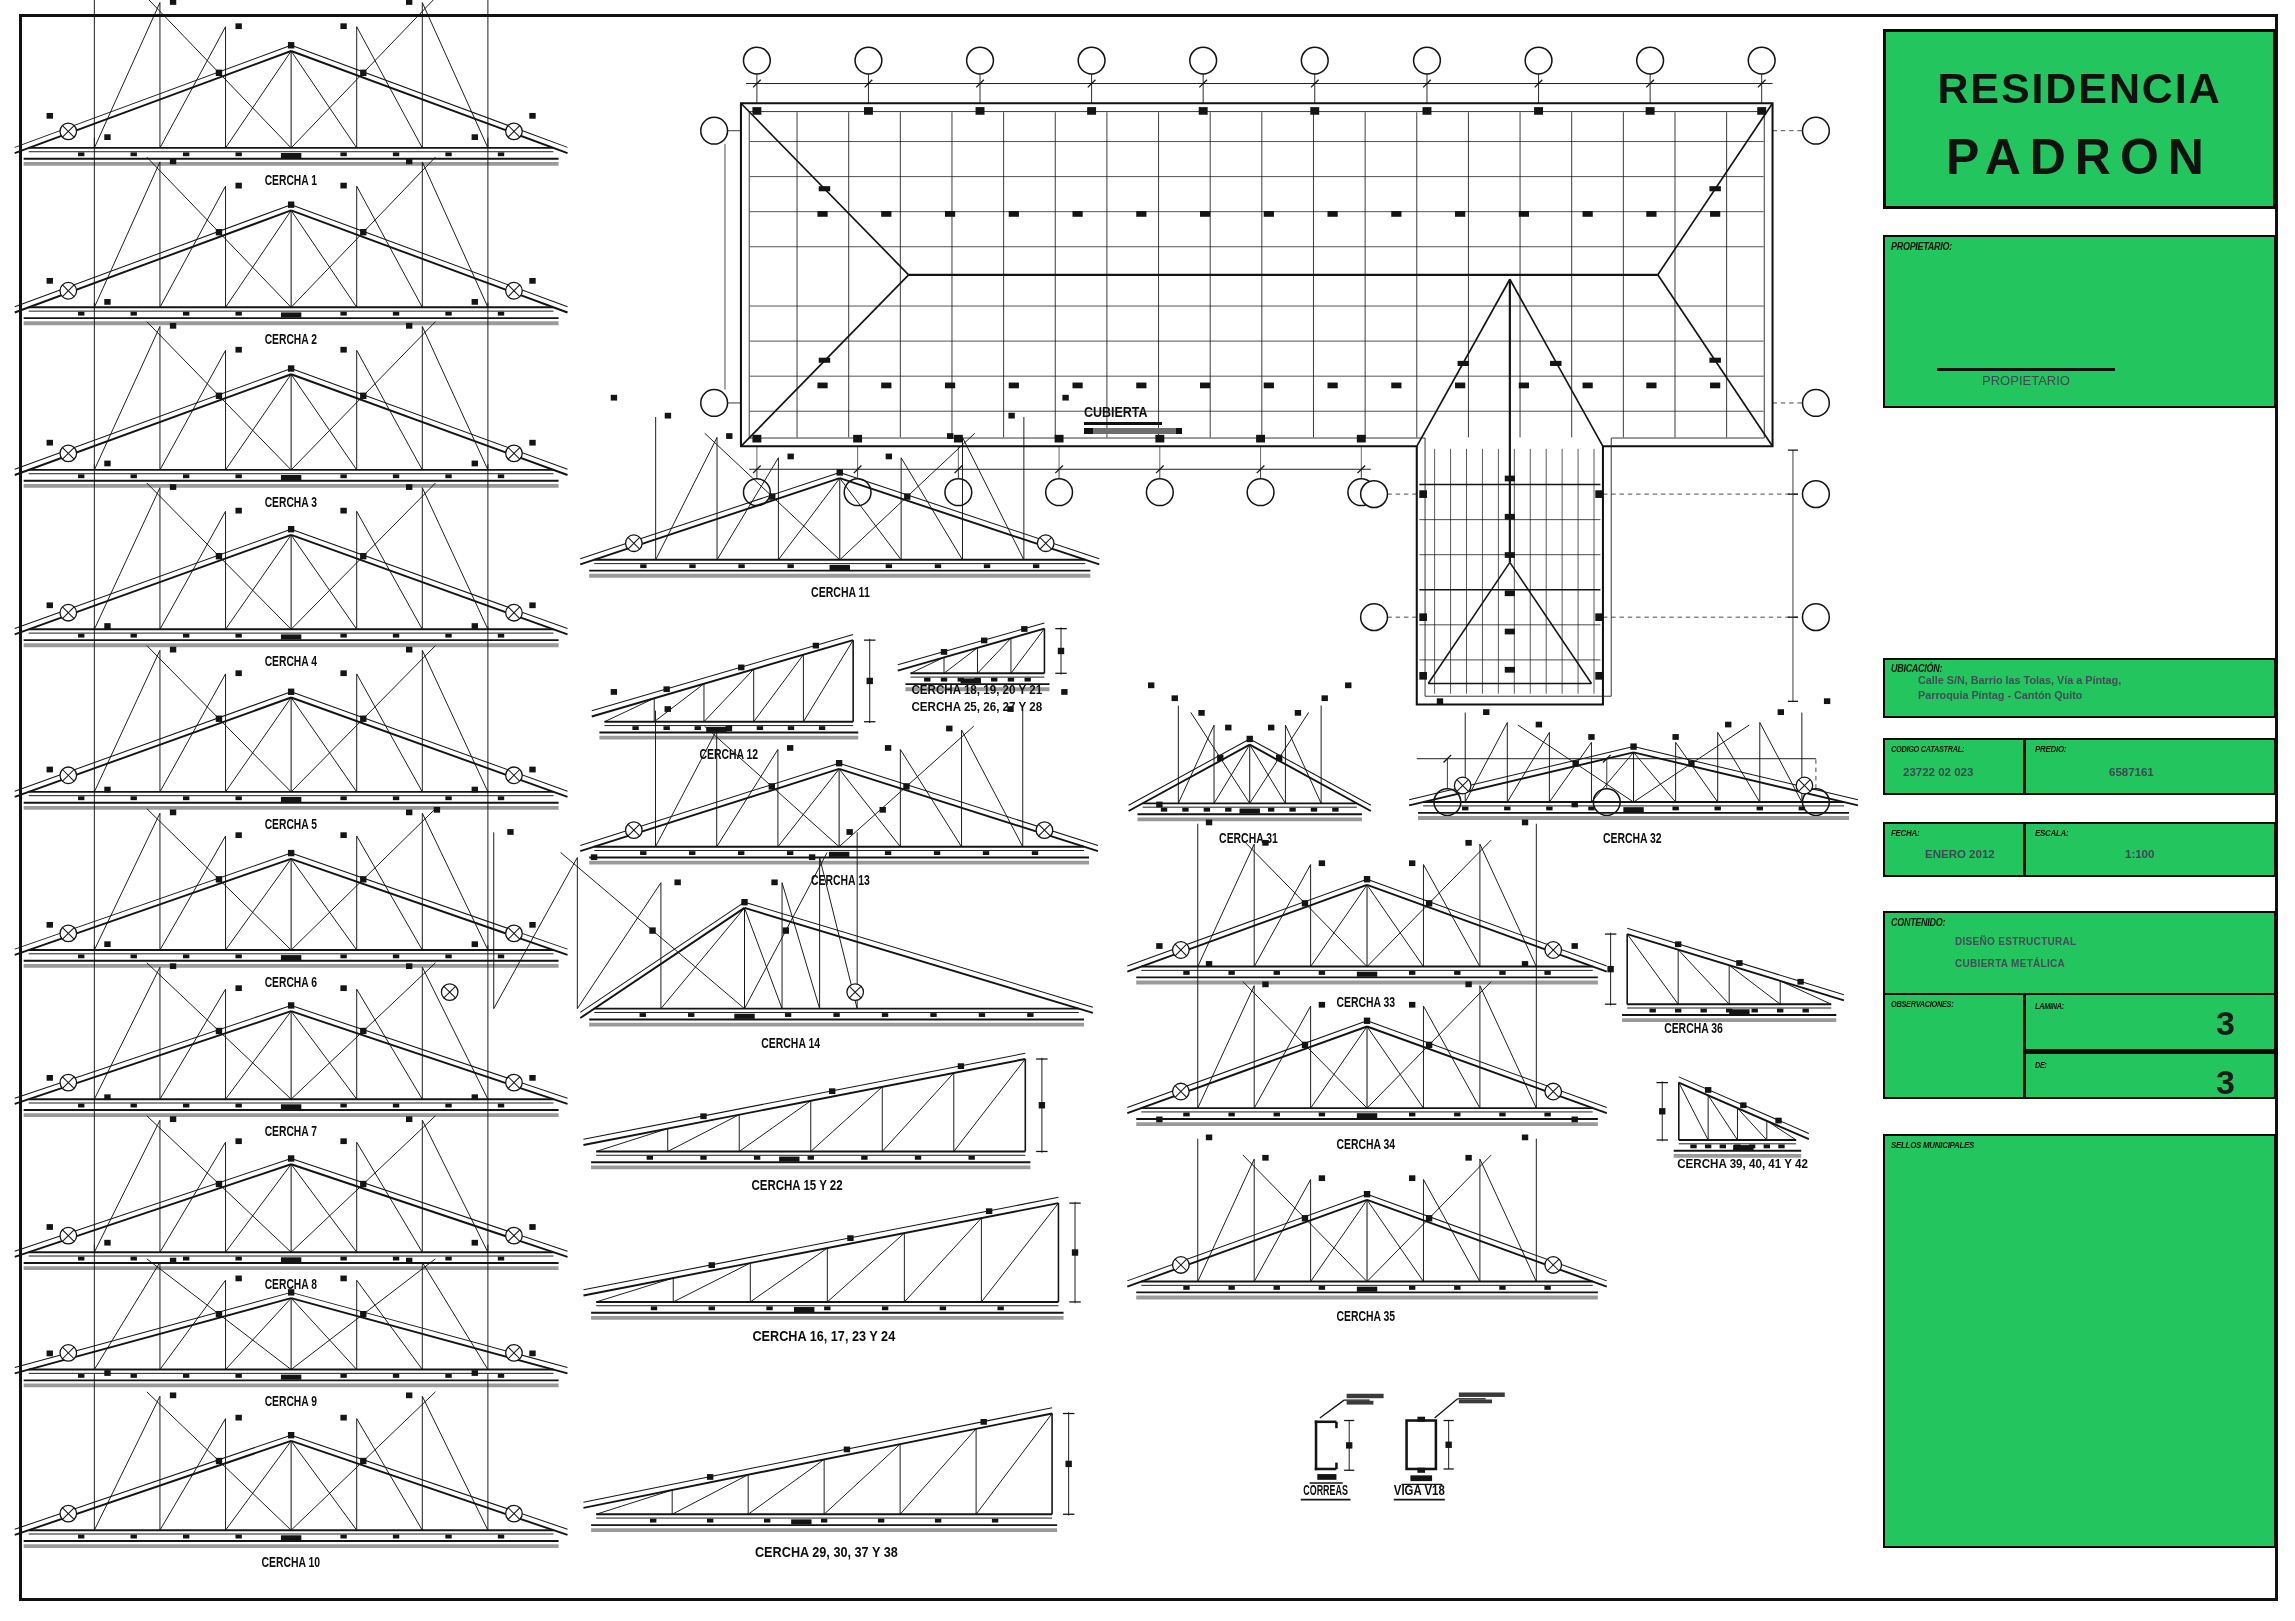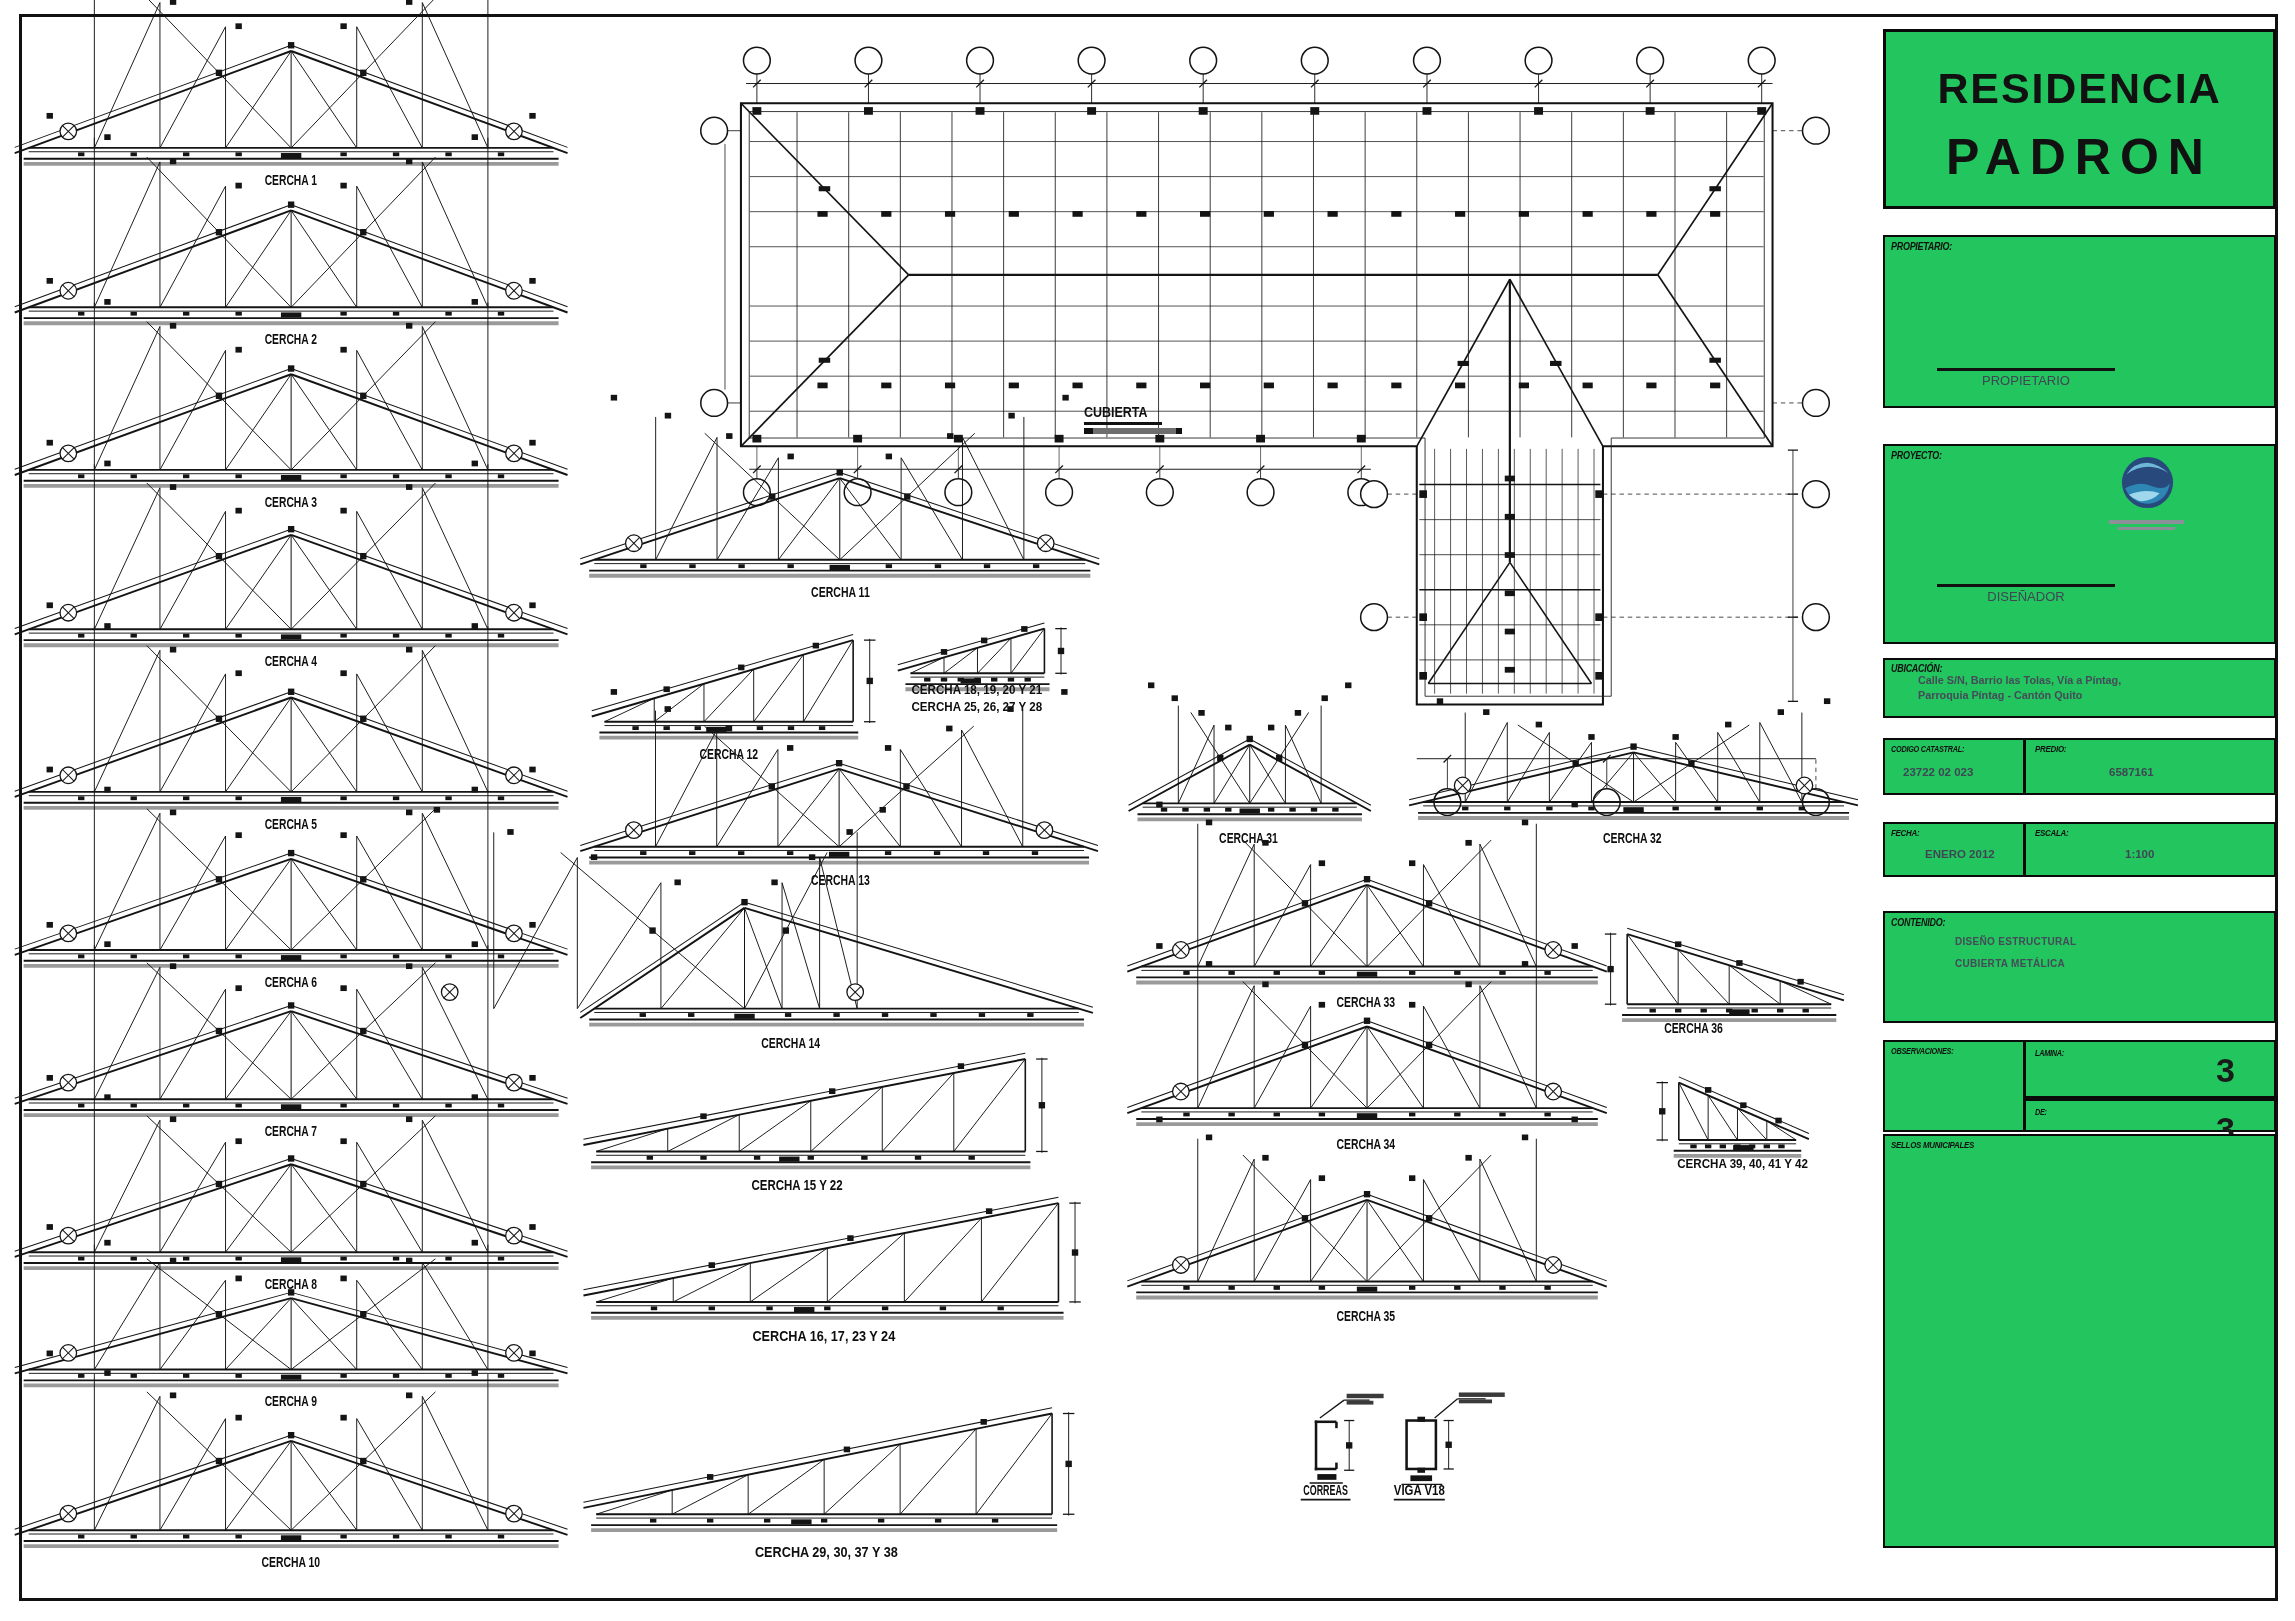--- a/index.html
+++ b/index.html
@@ -1515,33 +1515,20 @@
     <div class="title-line1">RESIDENCIA</div>
     <div class="title-line2">PADRON</div>
   </div>
 
   <div class="tb-box" style="top:235px;height:173px;">
     <div class="tb-label">PROPIETARIO:</div>
     <div class="sig-line" style="left:52px;top:131px;width:178px;"></div>
     <div class="sig-name" style="left:52px;top:136px;width:178px;">PROPIETARIO</div>
   </div>
 
-  <div class="tb-box" style="top:444px;height:200px;">
-    <div class="tb-label">PROYECTO:</div>
-    <svg width="55" height="55" style="left:235px;top:9px;" viewBox="0 0 86 86">
-      <circle cx="43" cy="43" r="40" fill="#27497c"></circle>
-      <path d="M10 30 Q43 8 76 28 Q60 14 43 12 Q22 12 10 30 Z" fill="#6fb7d8"></path>
-      <path d="M8 52 Q30 40 48 48 Q70 57 78 44 Q74 70 48 76 Q20 78 8 52 Z" fill="#2e86b5"></path>
-      <path d="M14 62 Q40 52 62 60 Q48 74 30 72 Q20 68 14 62 Z" fill="#9fd8ec"></path>
-    </svg>
-    <div class="smudge" style="left:224px;top:74px;width:75px;height:3.8px;"></div>
-    <div class="smudge" style="left:233px;top:81px;width:57px;height:3.2px;"></div>
-    <div class="sig-line" style="left:52px;top:138px;width:178px;"></div>
-    <div class="sig-name" style="left:52px;top:143px;width:178px;">DISEÑADOR</div>
-  </div>
 
   <div class="tb-box" style="top:658px;height:60px;">
     <div class="tb-label" style="top:2.5px;">UBICACIÓN:</div>
     <div class="ubi-text" style="top:14px;">Calle S/N, Barrio las Tolas, Vía a Píntag,</div>
     <div class="ubi-text" style="top:29px;">Parroquia Píntag - Cantón Quito</div>
   </div>
 
   <div class="tb-box" style="top:738px;height:57px;">
     <div class="divider-v" style="left:138px;"></div>
     <div class="tb-label" style="font-size:8.3px;">CODIGO  CATASTRAL:</div>
@@ -1557,21 +1544,21 @@
     <div class="tb-label" style="left:150px;font-size:9px;">ESCALA:</div>
     <div class="tb-value" style="left:240px;top:24px;">1:100</div>
   </div>
 
   <div class="tb-box" style="top:911px;height:112px;padding-left:34px;">
     <div class="tb-label">CONTENIDO:</div>
     <div class="cont-text" style="top:23px;">DISEÑO ESTRUCTURAL</div>
     <div class="cont-text" style="top:45px;">CUBIERTA METÁLICA</div>
   </div>
 
-  <div class="tb-box" style="top:1040px;height:92px;">
+  <div class="tb-box" style="top:993px;height:106px;">
     <div class="divider-v" style="left:138px;"></div>
     <div style="position:absolute;left:138px;top:54px;width:255px;height:4.5px;background:#0a0a0a;"></div>
     <div class="tb-label" style="font-size:8.3px;">OBSERVACIONES:</div>
     <div class="tb-label" style="left:150px;top:6.4px;font-size:8.3px;">LAMINA:</div>
     <div class="big-num" style="left:331px;top:9px;">3</div>
     <div class="tb-label" style="left:150px;top:65px;font-size:8.3px;">DE:</div>
     <div class="big-num" style="left:331px;top:68px;">3</div>
   </div>
 
   <div class="tb-box" style="top:1134px;height:414px;">

